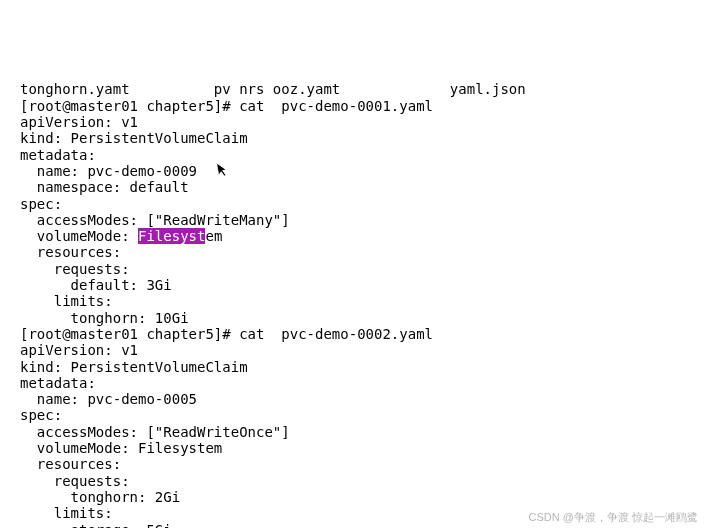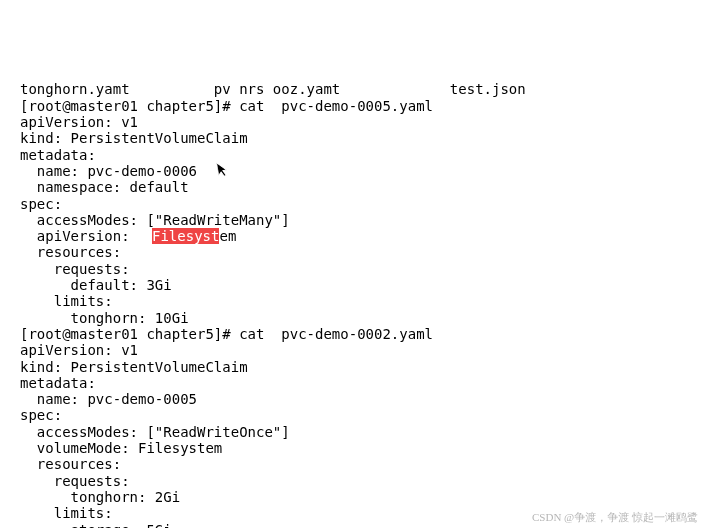--- a/index.html
+++ b/index.html
@@ -17,58 +17,57 @@
       width: 706px;
       height: 528px;
       overflow: hidden;
       position: relative;
       white-space: pre;
     }
     .terminal {
       padding: 0 2px 0 20px;
     }
     .sel {
-      background: #ef4444;
+      background: #a21caf;
       color: #ffffff;
-      margin-left: 14px;
     }
     .cursor {
       position: absolute;
       left: 201px;
       top: 148px;
       font-size: 13px;
       pointer-events: none;
       transform: rotate(-10deg);
     }
     .watermark {
       position: absolute;
       right: 8px;
       bottom: 4px;
       font-size: 11px;
       color: rgba(120, 120, 120, 0.55);
-      font-family: Liberation Serif, serif;
+      font-family: Liberation Sans, sans-serif;
       white-space: nowrap;
     }
   </style>
 </head>
 <body>
 
 
 
 <div class="terminal">
-<span>tonghorn.yamt          pv nrs ooz.yamt             test.json</span>
-<span>[root@master01 chapter5]# cat  pvc-demo-0005.yaml</span>
+<span>tonghorn.yamt          pv nrs ooz.yamt             yaml.json</span>
+<span>[root@master01 chapter5]# cat  pvc-demo-0001.yaml</span>
 <span>apiVersion: v1</span>
 <span>kind: PersistentVolumeClaim</span>
 <span>metadata:</span>
-<span>  name: pvc-demo-0006</span>
+<span>  name: pvc-demo-0009</span>
 <span>  namespace: default</span>
 <span>spec:</span>
 <span>  accessModes: ["ReadWriteMany"]</span>
-<span><span>  apiVersion: </span><span class="sel">Filesyst</span><span>em</span></span>
+<span><span>  volumeMode: </span><span class="sel">Filesyst</span><span>em</span></span>
 <span>  resources:</span>
 <span>    requests:</span>
 <span>      default: 3Gi</span>
 <span>    limits:</span>
 <span>      tonghorn: 10Gi</span>
 <span>[root@master01 chapter5]# cat  pvc-demo-0002.yaml</span>
 <span>apiVersion: v1</span>
 <span>kind: PersistentVolumeClaim</span>
 <span>metadata:</span>
 <span>  name: pvc-demo-0005</span>

